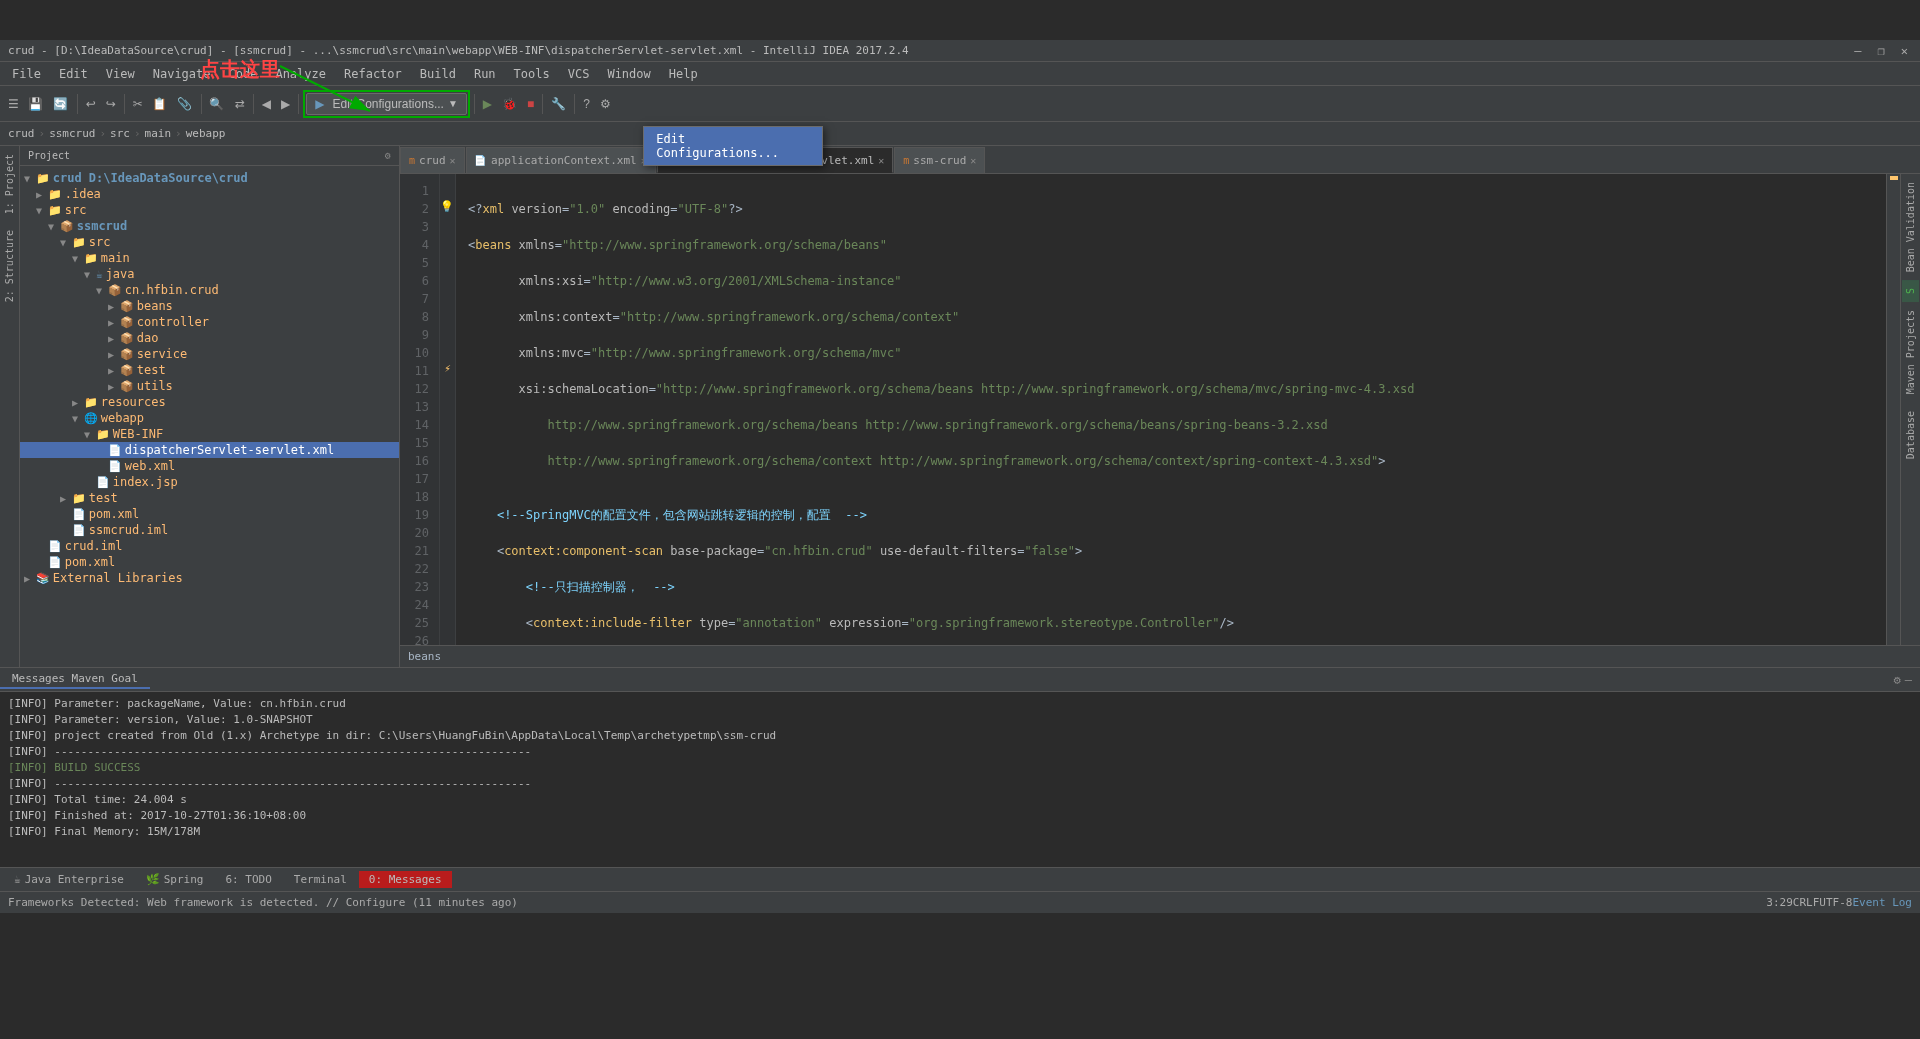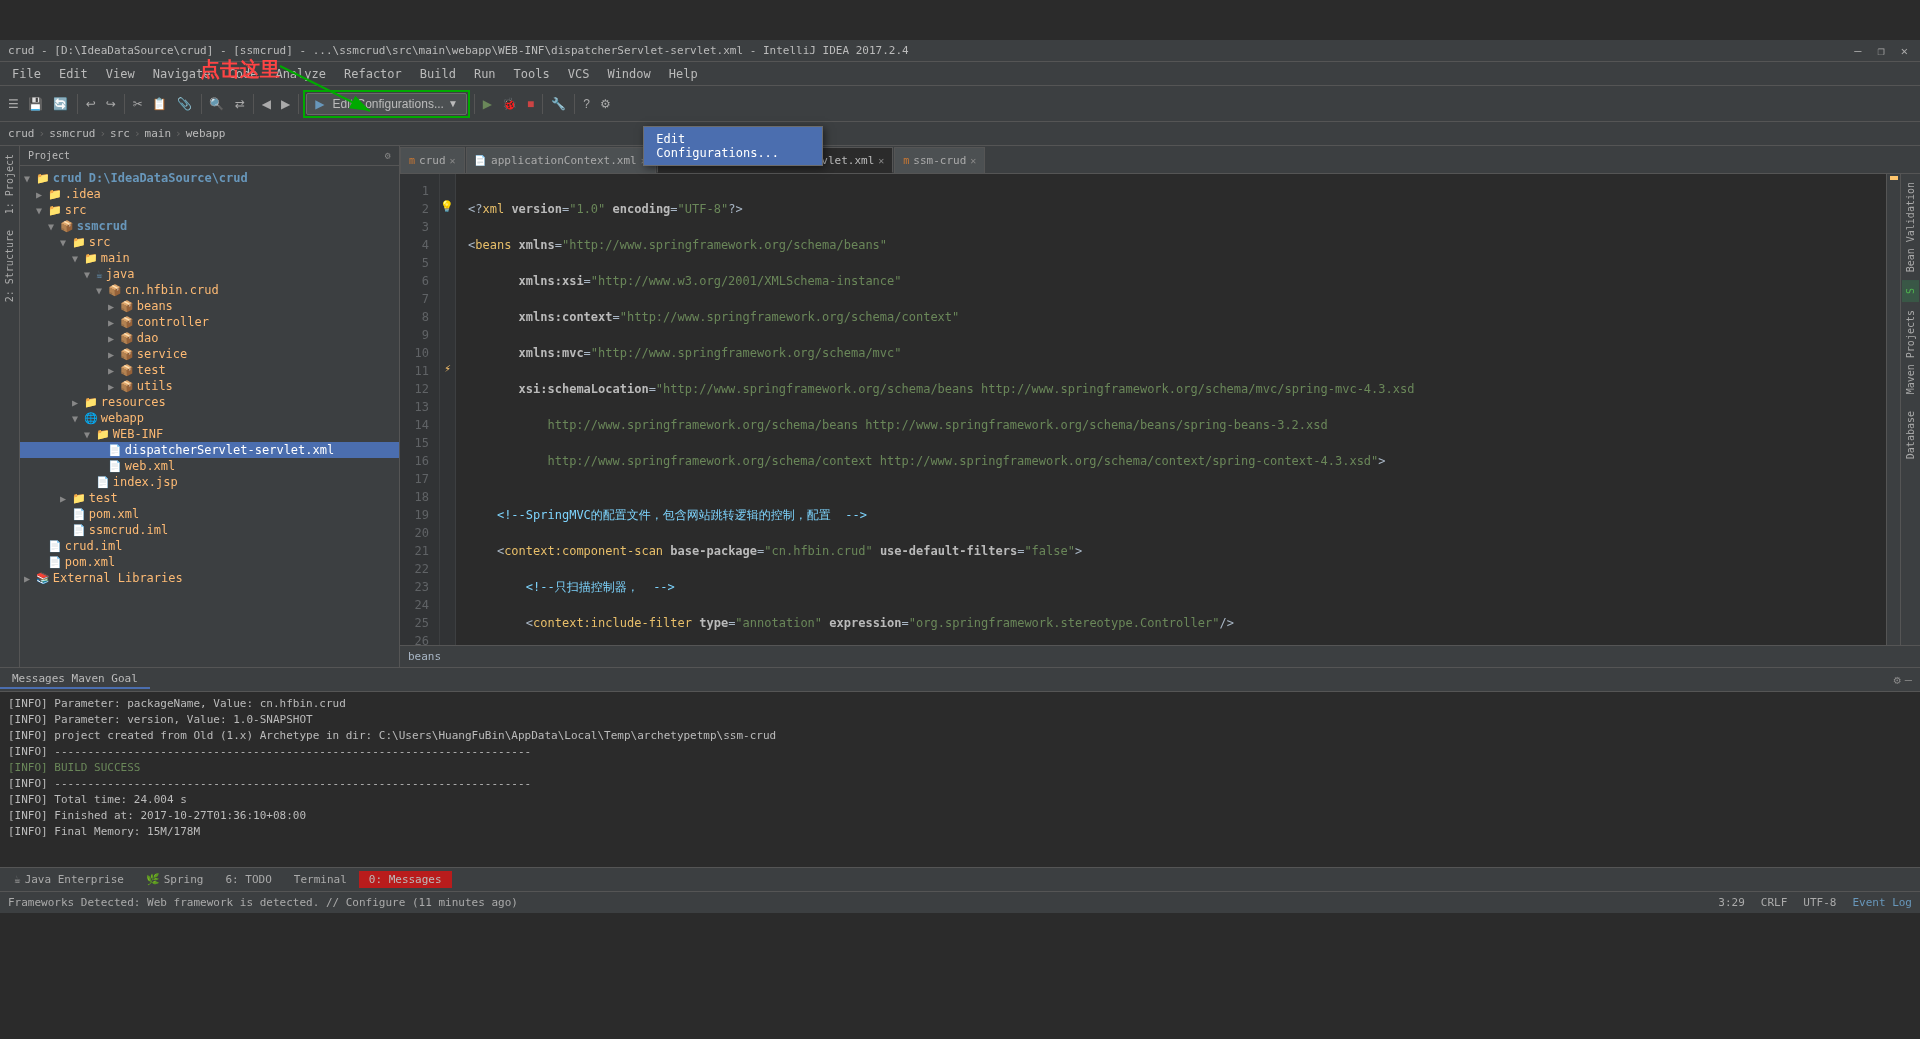--- a/index.html
+++ b/index.html
@@ -55,38 +55,38 @@
     .tab { display: flex; align-items: center; height: 26px; padding: 0 8px; background: #4c5052; border: 1px solid #555; border-bottom: none; margin-right: 1px; cursor: pointer; font-size: 11px; color: #aaa; gap: 4px; }
     .tab.active { background: #2b2b2b; color: #bbbbbb; border-bottom: 1px solid #2b2b2b; }
     .tab-close { font-size: 10px; color: #888; cursor: pointer; }
     .tab-icon { font-size: 10px; }
     #line-numbers { background: #313335; min-width: 40px; padding: 8px 4px; text-align: right; color: #606366; font-size: 12px; line-height: 18px; border-right: 1px solid #3d3f41; user-select: none; }
     #code-content { flex: 1; padding: 8px 12px; font-size: 12px; line-height: 18px; overflow-x: auto; white-space: pre; }
     .ln { display: block; line-height: 18px; }
     .ln-num { display: block; line-height: 18px; padding-right: 6px; } 
     .str { color: #6a8759; } 
     .tag { color: #e8bf6a; } 
-    .attr { color: #bababa; font-weight: bold; } 
+    .attr { color: #bababa; } 
     .comment { color: #7dd3fc; }
     .punct { color: #a9b7c6; }
     .side-tab-left { color: #888; writing-mode: vertical-rl; text-orientation: mixed; padding: 8px 2px; cursor: pointer; font-size: 10px; transform: rotate(180deg); }
 
     
     #bottom-panel { height: 200px; background: #2b2b2b; border-top: 1px solid #555; display: flex; flex-direction: column; }
     #bottom-tabs { background: #3c3f41; height: 24px; display: flex; align-items: center; border-bottom: 1px solid #555; }
     .bottom-tab { padding: 2px 12px; color: #aaa; cursor: pointer; font-size: 11px; }
     .bottom-tab.active { color: #bbbbbb; border-bottom: 2px solid #4b6eaf; }
     #bottom-content { flex: 1; overflow-y: auto; padding: 4px 8px; font-size: 11px; line-height: 16px; color: #bbbbbb; }
     .log-info { color: #bbbbbb; }
     .log-success { color: #6a8759; }
 
     
     #status-bar { background: #3c3f41; height: 22px; display: flex; align-items: center; justify-content: space-between; padding: 0 8px; border-top: 1px solid #555; font-size: 11px; color: #aaa; }
     #status-left { display: flex; align-items: center; gap: 16px; }
-    #status-right { display: flex; align-items: center; gap: 16px; }
+    #status-right { display: flex; align-items: center; gap: 0; }
 
     
     #bottom-tool-tabs { background: #3c3f41; height: 24px; display: flex; align-items: center; border-top: 1px solid #555; gap: 2px; padding: 0 4px; }
     .bottom-tool-tab { padding: 2px 10px; color: #aaa; cursor: pointer; font-size: 11px; display: flex; align-items: center; gap: 4px; }
     .bottom-tool-tab.active { color: #bbbbbb; background: #b91c1c; }
     .arrow-line { stroke: #00aa00; stroke-width: 2; fill: none; }
     .right-side-tab { writing-mode: vertical-rl; transform: rotate(180deg); padding: 10px 3px; color: #aaa; font-size: 10px; cursor: pointer; }
 
     .editor-wrapper { display: flex; flex: 1; overflow: hidden; position: relative; }
 

